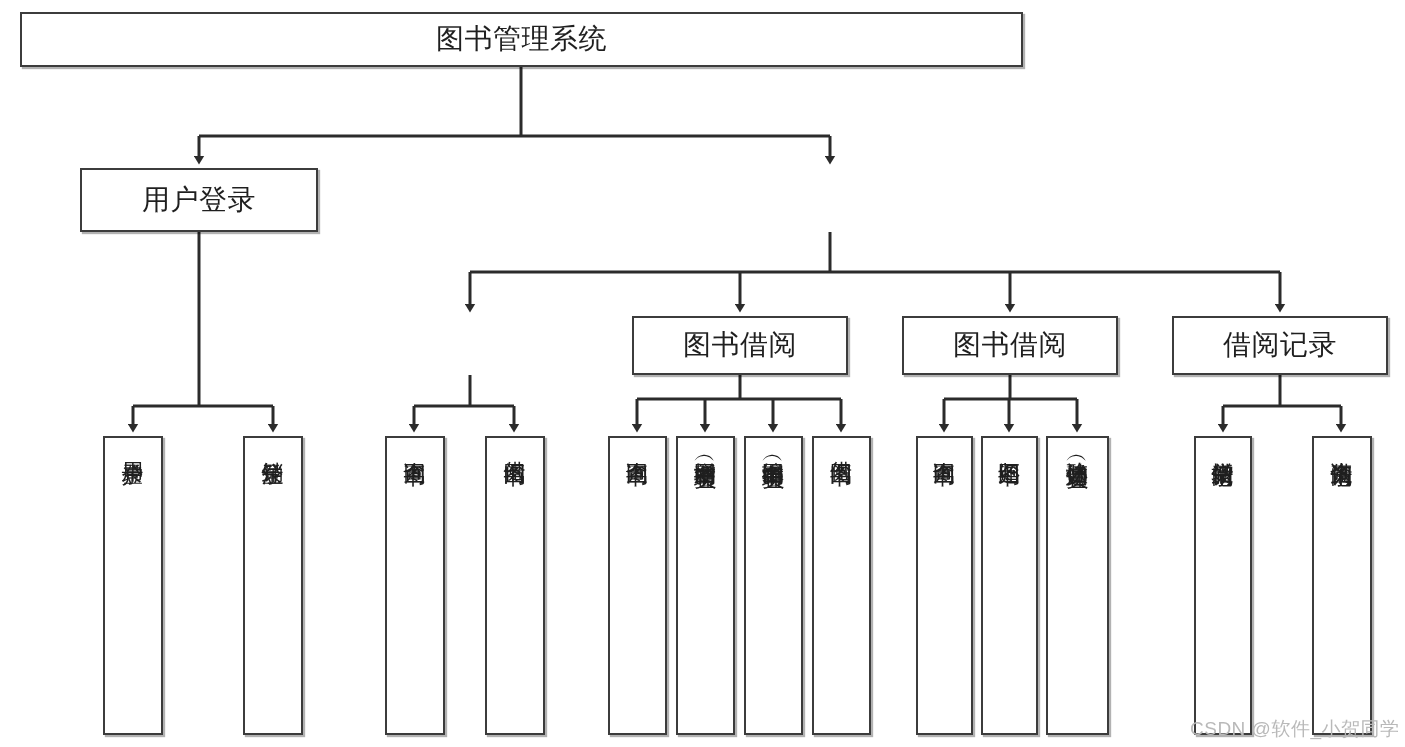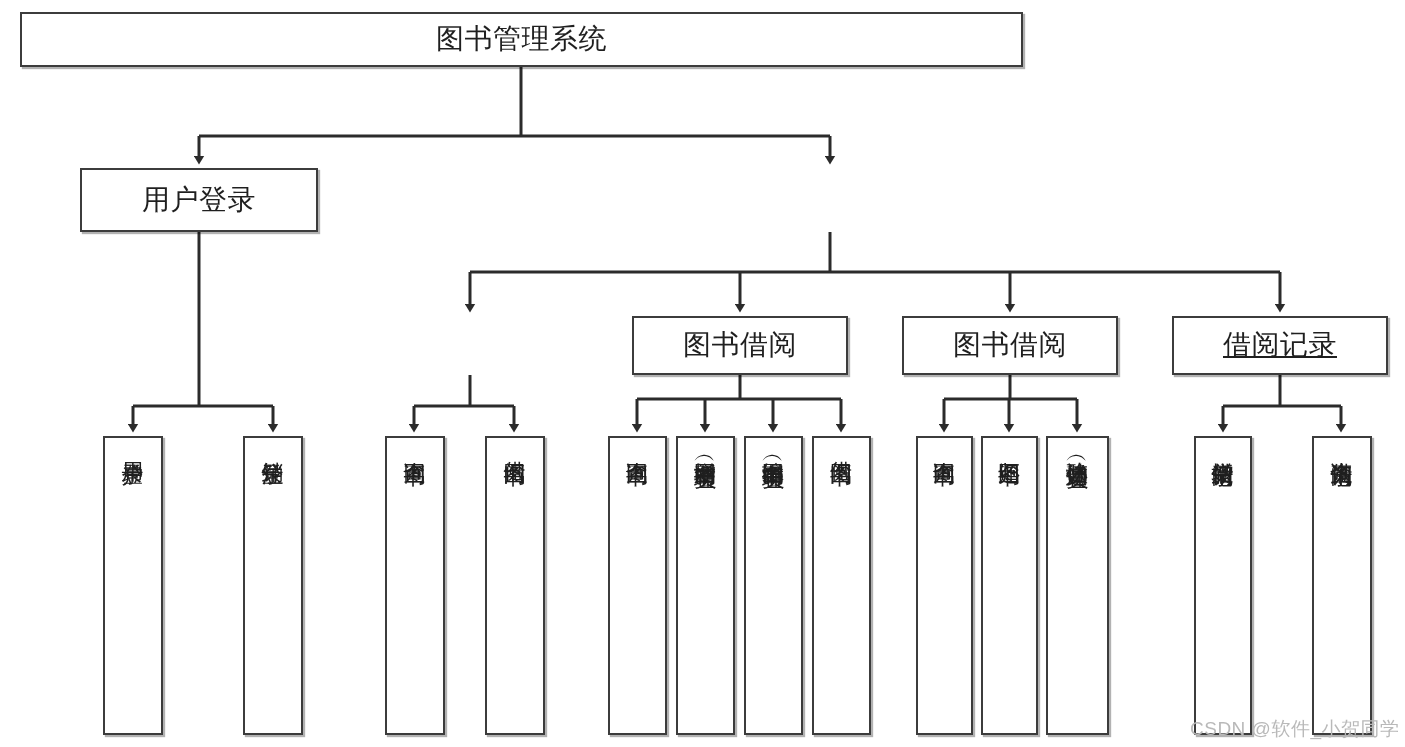--- a/index.html
+++ b/index.html
@@ -125,21 +125,21 @@
   <div class="node horiz" style="left:80px;top:168px;width:238px;height:64px;">
     <span class="lbl">用户登录</span>
   </div>
 
   <div class="node horiz" style="left:632px;top:316px;width:216px;height:59px;">
     <span class="lbl">图书借阅</span>
   </div>
   <div class="node horiz" style="left:902px;top:316px;width:216px;height:59px;">
     <span class="lbl">图书借阅</span>
   </div>
-  <div class="node horiz" style="left:1172px;top:316px;width:216px;height:59px;text-decoration:underline;">
+  <div class="node horiz" style="left:1172px;top:316px;width:216px;height:59px;">
     <span class="lbl">借阅记录</span>
   </div>
 
   <div class="node vert" style="left:103px;top:436px;width:60px;height:299px;">
     <span class="lbl">用户登录</span>
   </div>
   <div class="node vert" style="left:243px;top:436px;width:60px;height:299px;">
     <span class="lbl">注销登录</span>
   </div>
 

